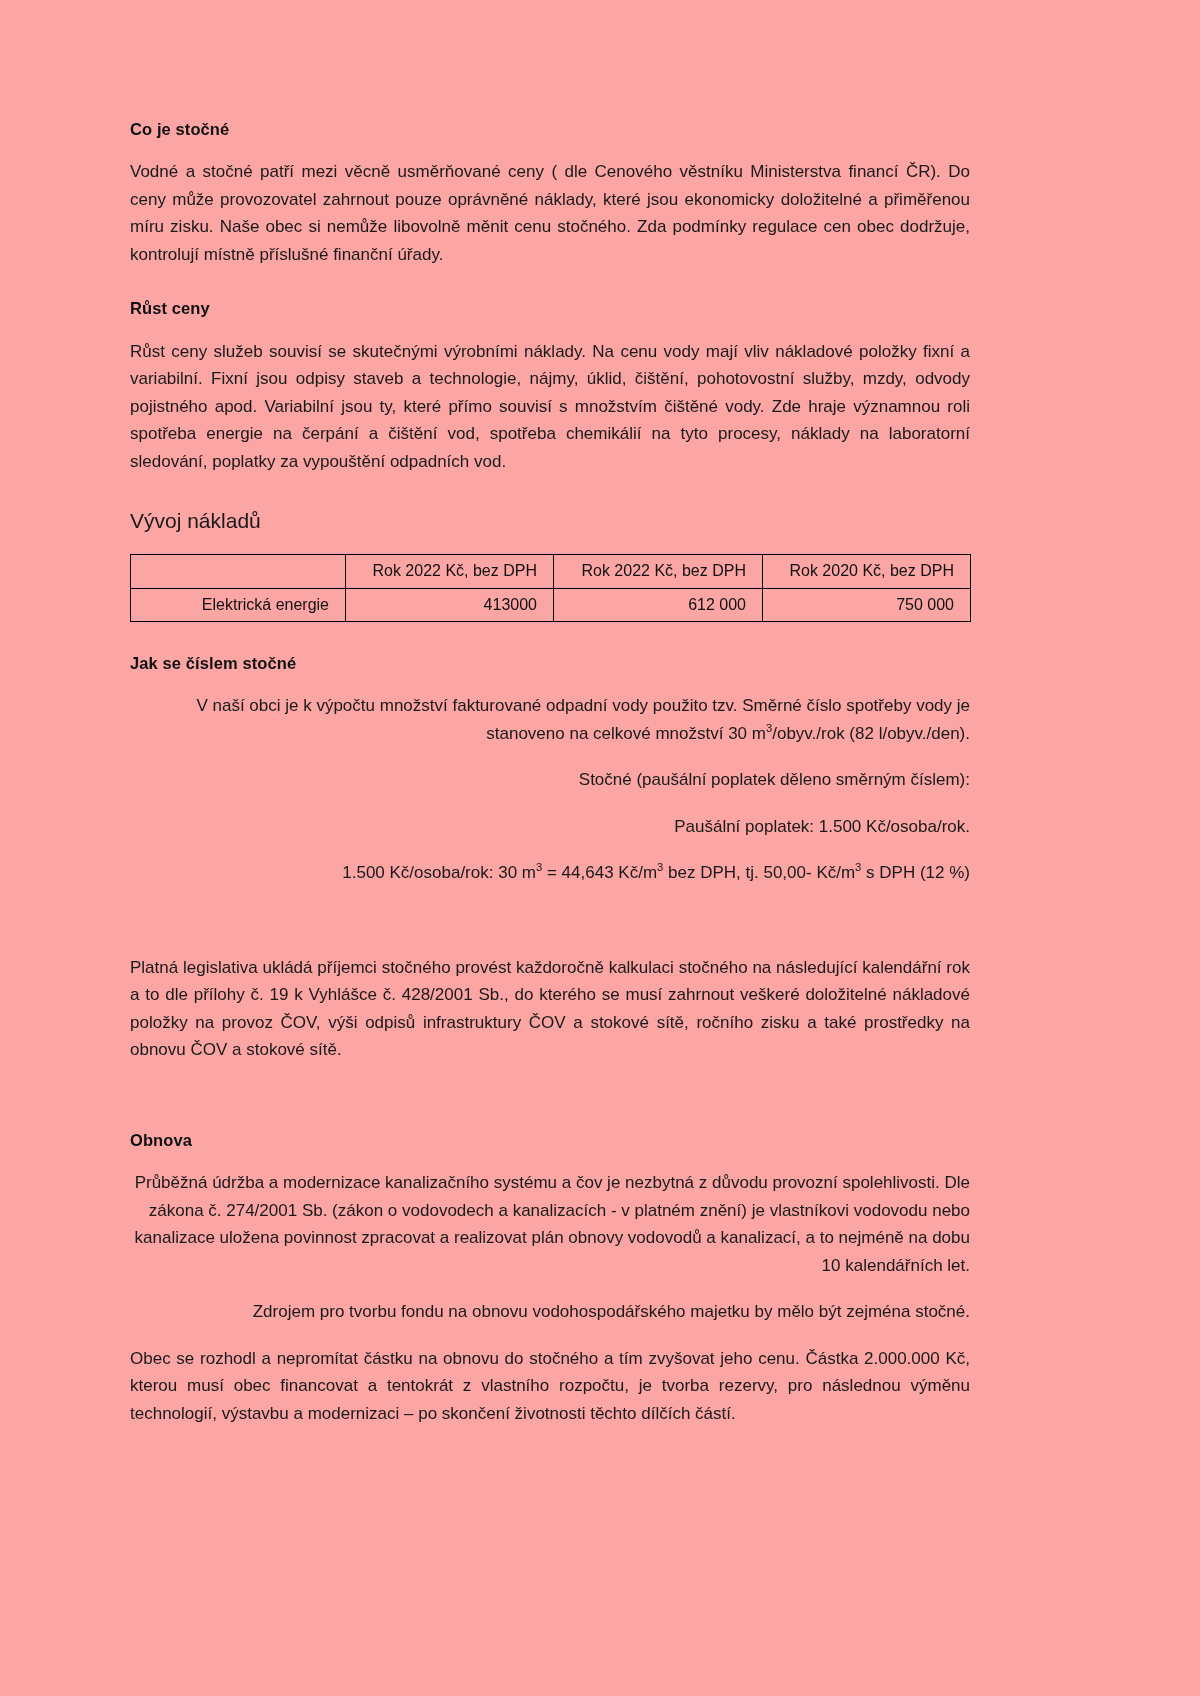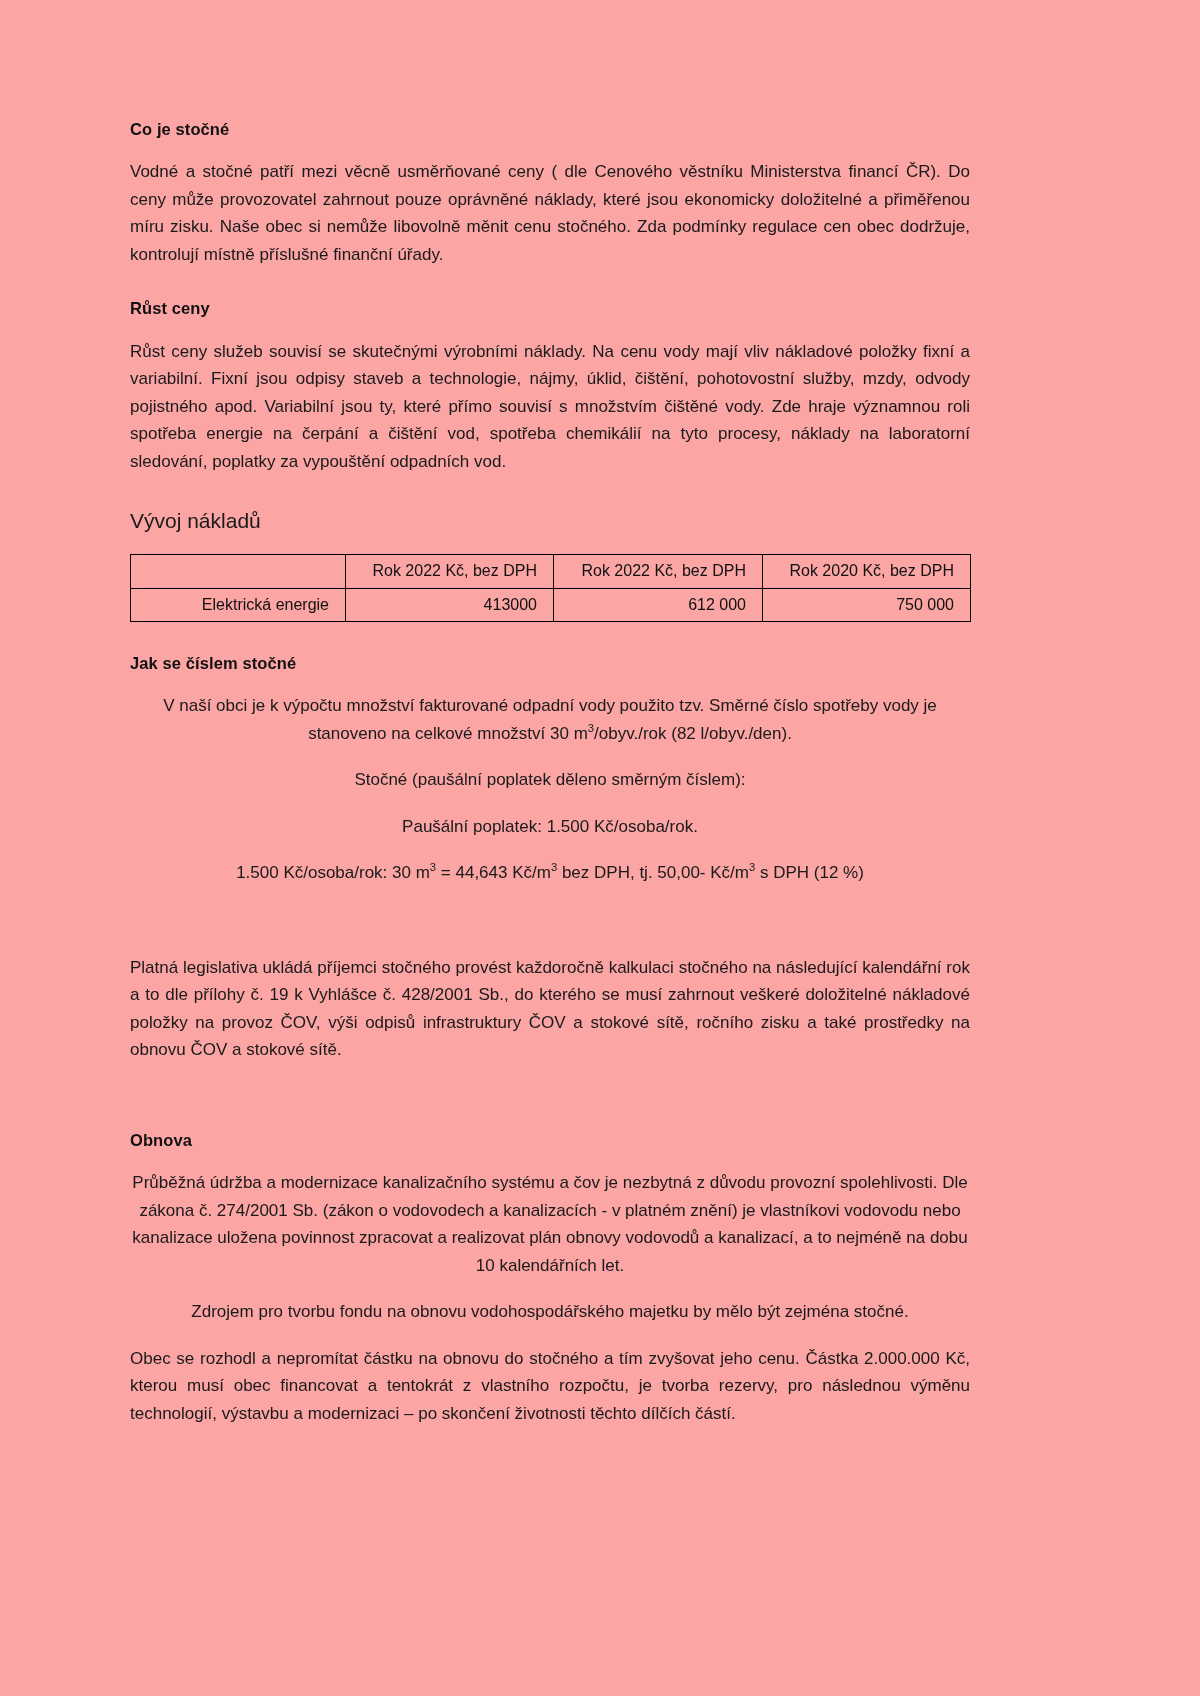--- a/index.html
+++ b/index.html
@@ -37,21 +37,21 @@
   }
   p.body-text {
     font-size: 17px;
     line-height: 1.62;
     margin: 8px 0 19px 0;
     color: #1a1a1a;
     text-align: justify;
     text-justify: inter-word;
   }
   p.body-text.no-justify {
-    text-align: center;
+    text-align: right;
   }
   p.lead-label {
     font-size: 21px;
     line-height: 1.62;
     margin: 0 0 16px 0;
     color: #1a1a1a;
   }
   .spacer-sm { height: 10px; }
   .spacer-md { height: 26px; }
   .spacer-lg { height: 40px; }

